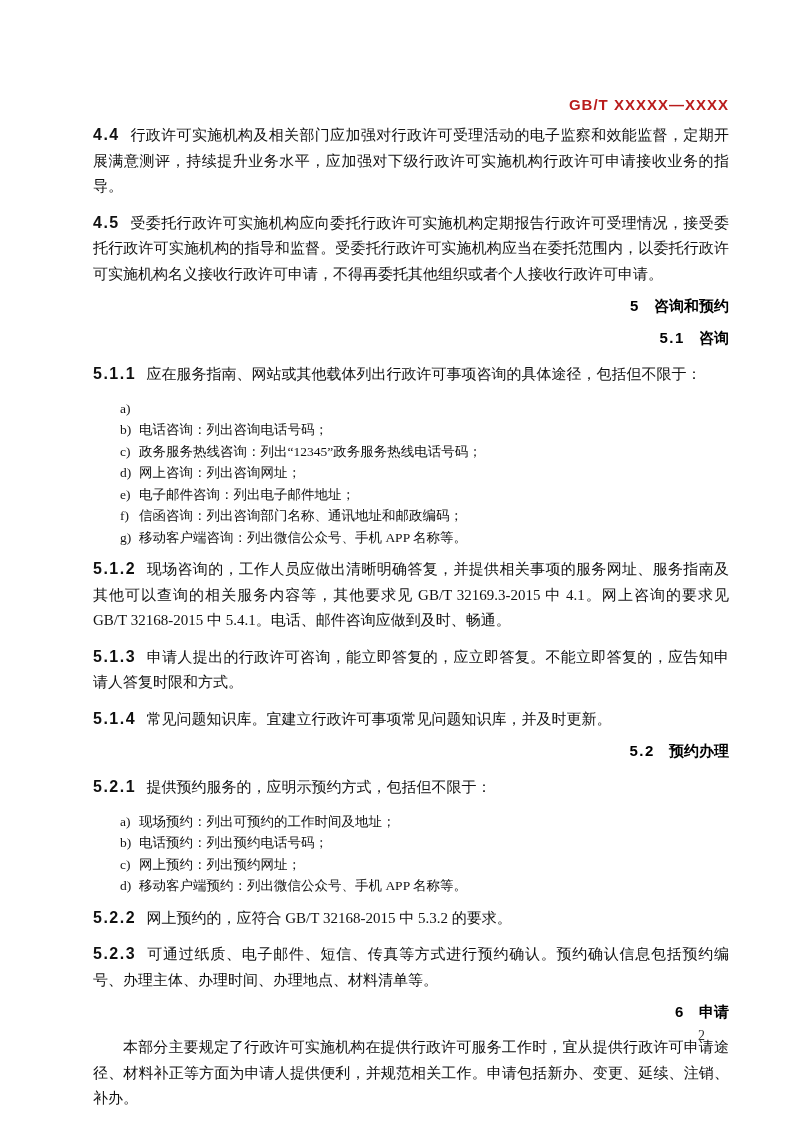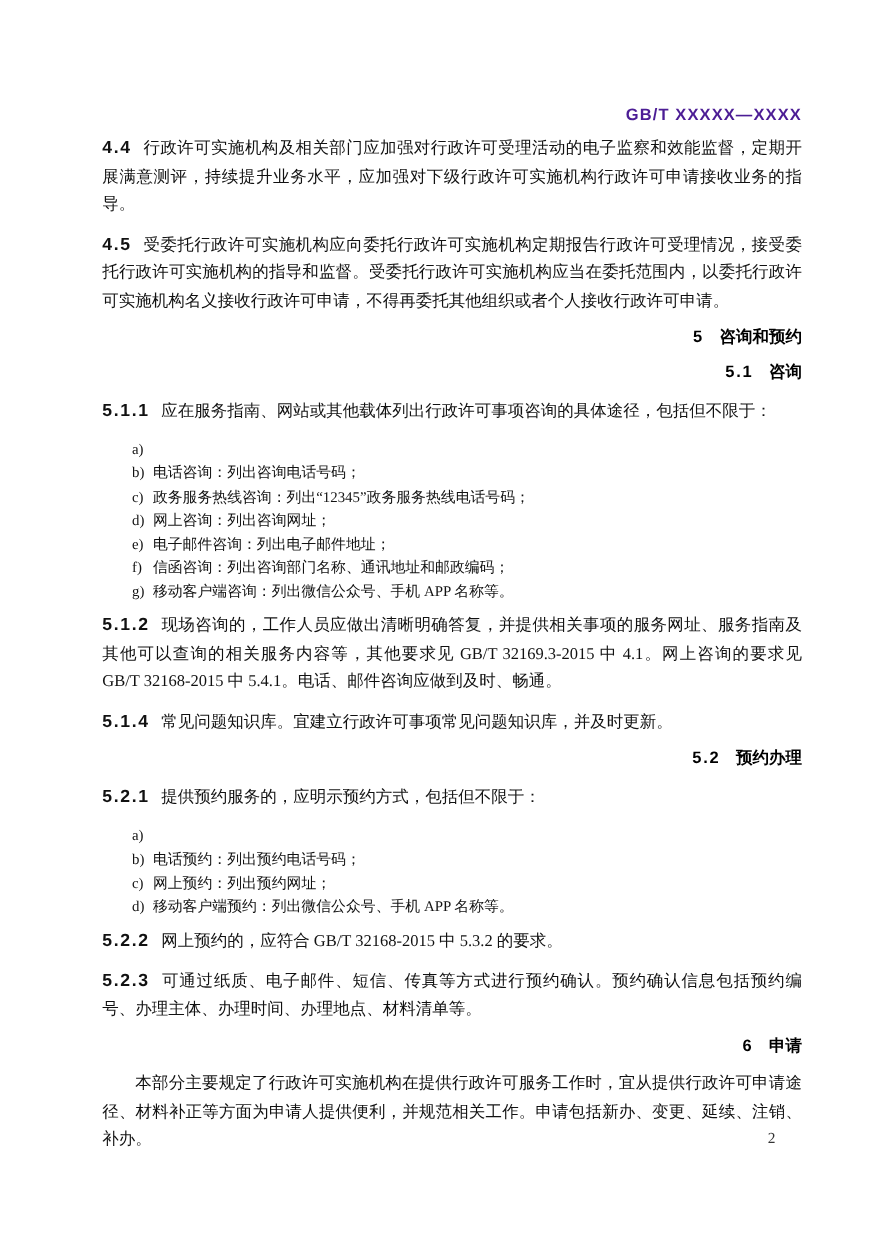--- a/index.html
+++ b/index.html
@@ -20,21 +20,21 @@
     left: 93px;
     top: 96px;
     width: 636px;
   }
   .doc-header {
     text-align: right;
     font-family: "Liberation Sans", "DejaVu Sans", sans-serif;
     font-weight: 700;
     font-size: 15px;
     letter-spacing: 1px;
-    color: #4c1d95;
+    color: #b91c1c;
     margin: 0 0 9px 0;
   }
   .para {
     font-family: "Liberation Serif", "DejaVu Serif", serif;
     font-size: 15px;
     line-height: 25.5px;
     text-align: justify;
     margin: 0 0 10px 0;
   }
   .cnum {
@@ -140,36 +140,40 @@
       <div class="li">
         <span class="marker">g)</span>
           <span>移动客户端咨询：列出微信公众号、手机 APP 名称等。</span>
       </div>
     </div>
 
     <p class="para">
       <span class="cnum">5.1.2</span><span>现场咨询的，工作人员应做出清晰明确答复，并提供相关事项的服务网址、服务指南及其他可以查询的相关服务内容等，其他要求见 GB/T 32169.3-2015 中 4.1。网上咨询的要求见 GB/T 32168-2015 中 5.4.1。电话、邮件咨询应做到及时、畅通。</span>
     </p>
 
+    <p class="para">
+      <span class="cnum">5.1.3</span><span>申请人提出的行政许可咨询，能立即答复的，应立即答复。不能立即答复的，应告知申请人答复时限和方式。</span>
+    </p>
 
     <p class="para">
       <span class="cnum">5.1.4</span><span>常见问题知识库。宜建立行政许可事项常见问题知识库，并及时更新。</span>
     </p>
 
     <div class="heading">
       <span class="hnum">5.2</span><span>预约办理</span>
     </div>
 
     <p class="para">
       <span class="cnum">5.2.1</span><span>提供预约服务的，应明示预约方式，包括但不限于：</span>
     </p>
 
     <div class="list">
       <div class="li">
         <span class="marker">a)</span>
+          <span>现场预约：列出可预约的工作时间及地址；</span>
       </div>
       <div class="li">
         <span class="marker">b)</span>
           <span>电话预约：列出预约电话号码；</span>
       </div>
       <div class="li">
         <span class="marker">c)</span>
           <span>网上预约：列出预约网址；</span>
       </div>
       <div class="li">

